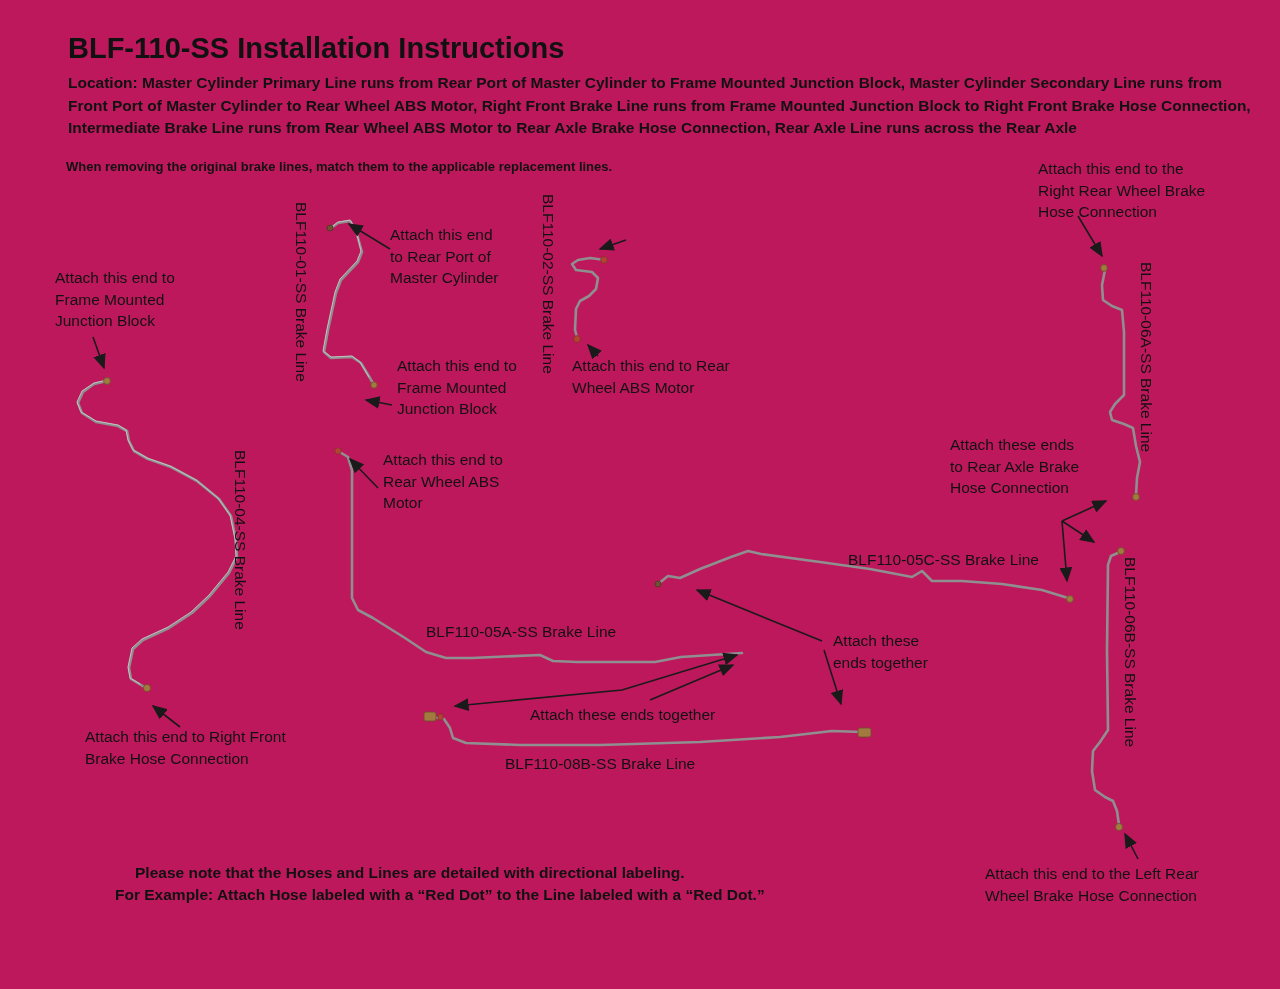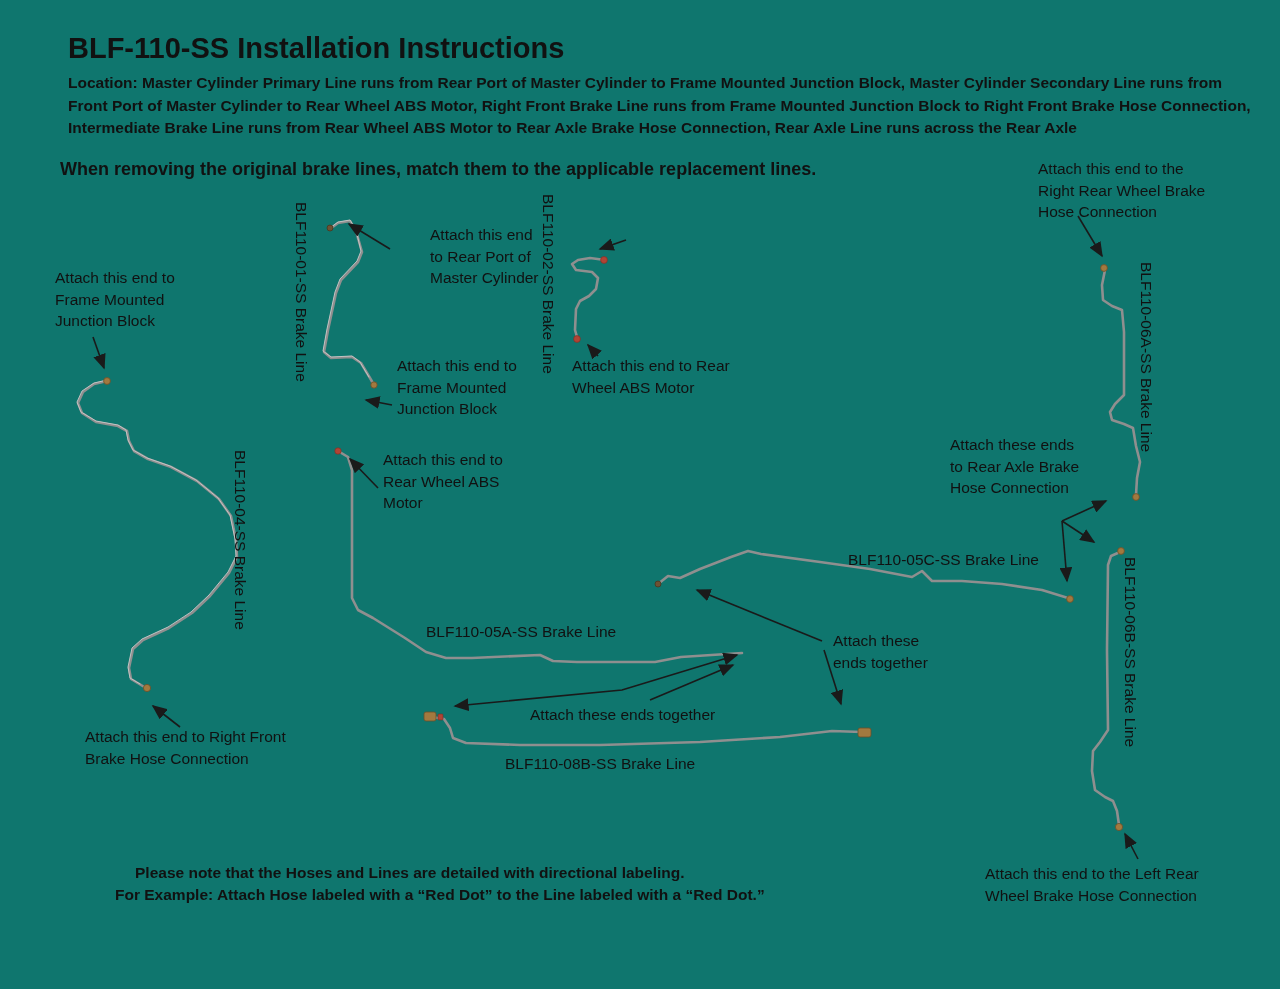--- a/index.html
+++ b/index.html
@@ -1,28 +1,28 @@
 <!DOCTYPE html>
 <html><head>
 <meta charset="utf-8">
 <style>
   html,body{margin:0;padding:0;background:#ffffff;}
   .page{
-    position:relative;width:1280px;height:989px;background:#0f766e;overflow:hidden;
+    position:relative;width:1280px;height:989px;background:#be185d;overflow:hidden;
     font-family:"Liberation Sans",sans-serif;color:#111111;
   }
   .title{
     position:absolute;left:68px;top:32px;font-size:29px;font-weight:700;letter-spacing:0;
   }
   .location{
     position:absolute;left:68px;top:72px;width:1190px;
     font-size:15.5px;font-weight:700;line-height:22.5px;
   }
   .removal-note{
-    position:absolute;left:60px;top:159px;font-size:18px;font-weight:700;
+    position:absolute;left:66px;top:159px;font-size:13px;font-weight:700;
   }
   .footer-line{
     position:absolute;font-size:15.5px;font-weight:700;
   }
   .annot{
     position:absolute;font-size:15.5px;font-weight:400;line-height:21.5px;
     white-space:pre-line;z-index:3;
   }
   .line-label{
     position:absolute;font-size:15.5px;font-weight:400;z-index:3;white-space:nowrap;
@@ -133,21 +133,21 @@
   <div class="line-label vertical" style="left:1137px;top:262px;">BLF110-06A-SS Brake Line</div>
   <div class="line-label vertical" style="left:1121px;top:557px;">BLF110-06B-SS Brake Line</div>
 
   <div class="line-label" style="left:426px;top:623px;">BLF110-05A-SS Brake Line</div>
   <div class="line-label" style="left:505px;top:755px;">BLF110-08B-SS Brake Line</div>
   <div class="line-label" style="left:848px;top:551px;">BLF110-05C-SS Brake Line</div>
 
   <div class="annot" style="left:55px;top:267px;">Attach this end to
 Frame Mounted
 Junction Block</div>
-  <div class="annot" style="left:390px;top:224px;margin-left:40px;">Attach this end
+  <div class="annot" style="left:390px;top:224px;">Attach this end
 to Rear Port of
 Master Cylinder</div>
   <div class="annot" style="left:397px;top:355px;">Attach this end to
 Frame Mounted
 Junction Block</div>
   <div class="annot" style="left:572px;top:355px;">Attach this end to Rear
 Wheel ABS Motor</div>
   <div class="annot" style="left:383px;top:449px;">Attach this end to
 Rear Wheel ABS
 Motor</div>

